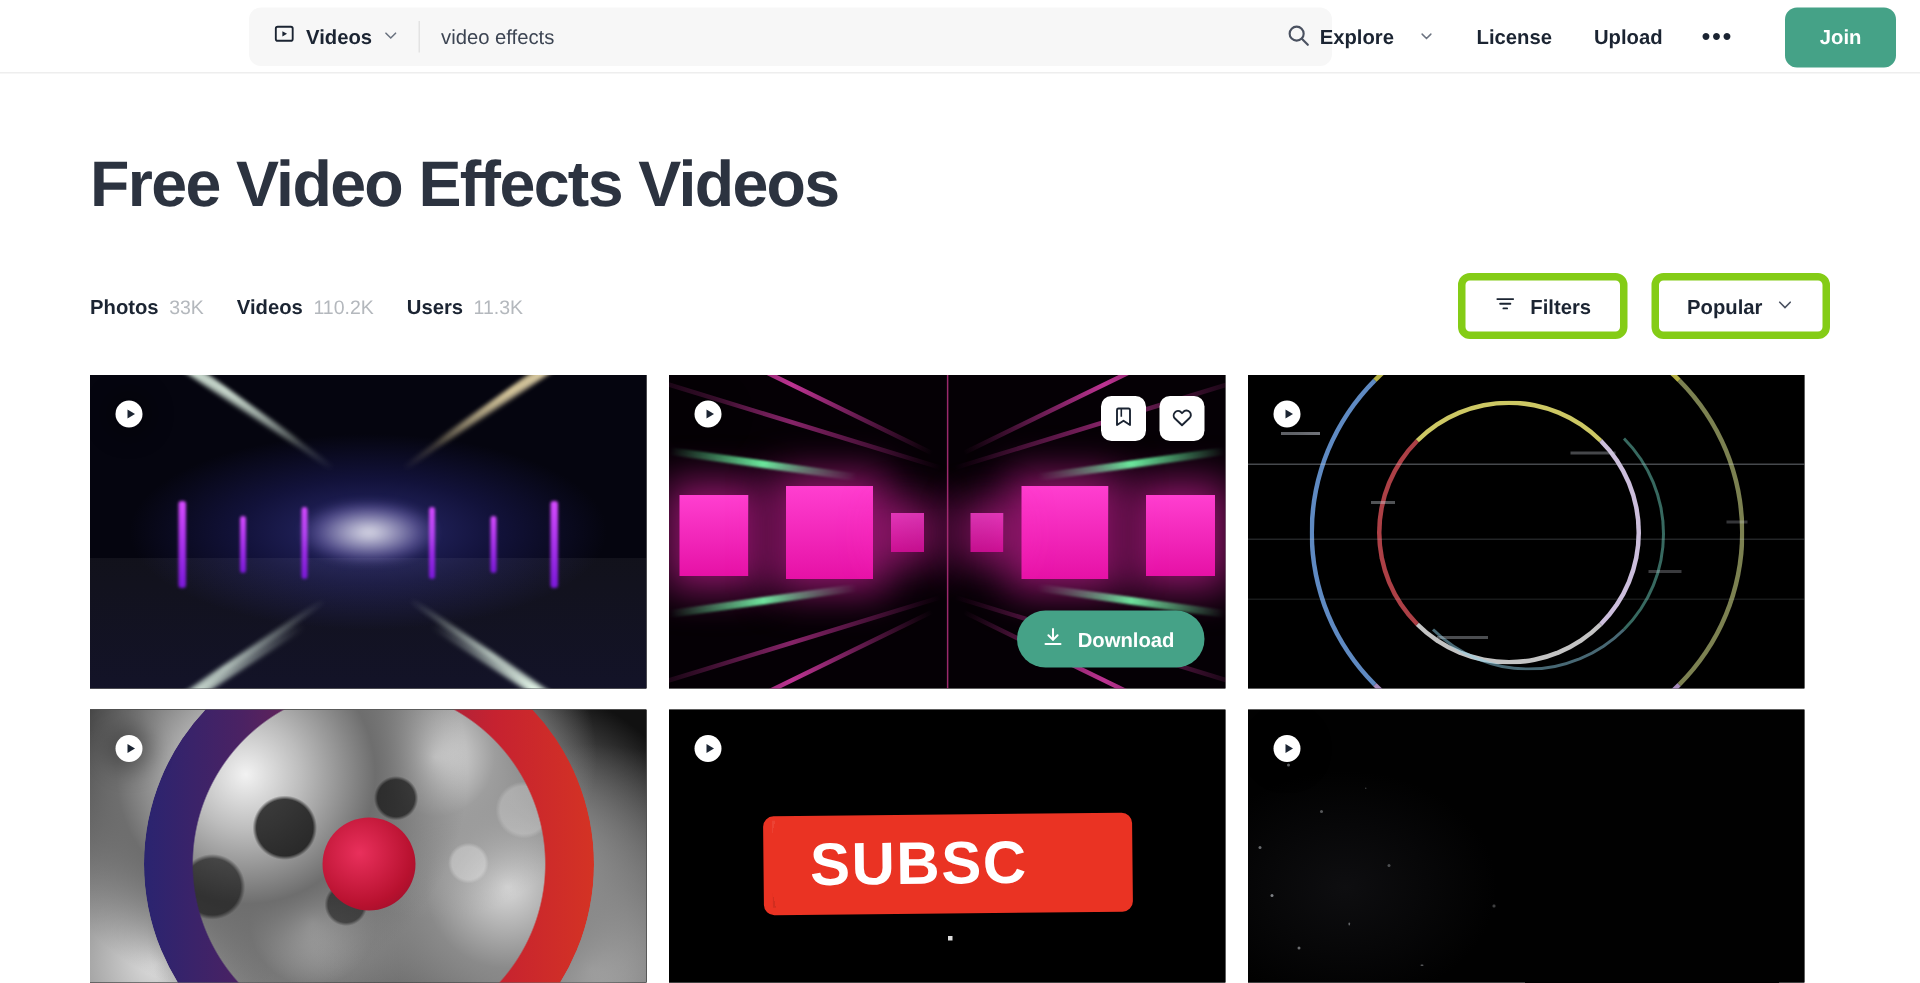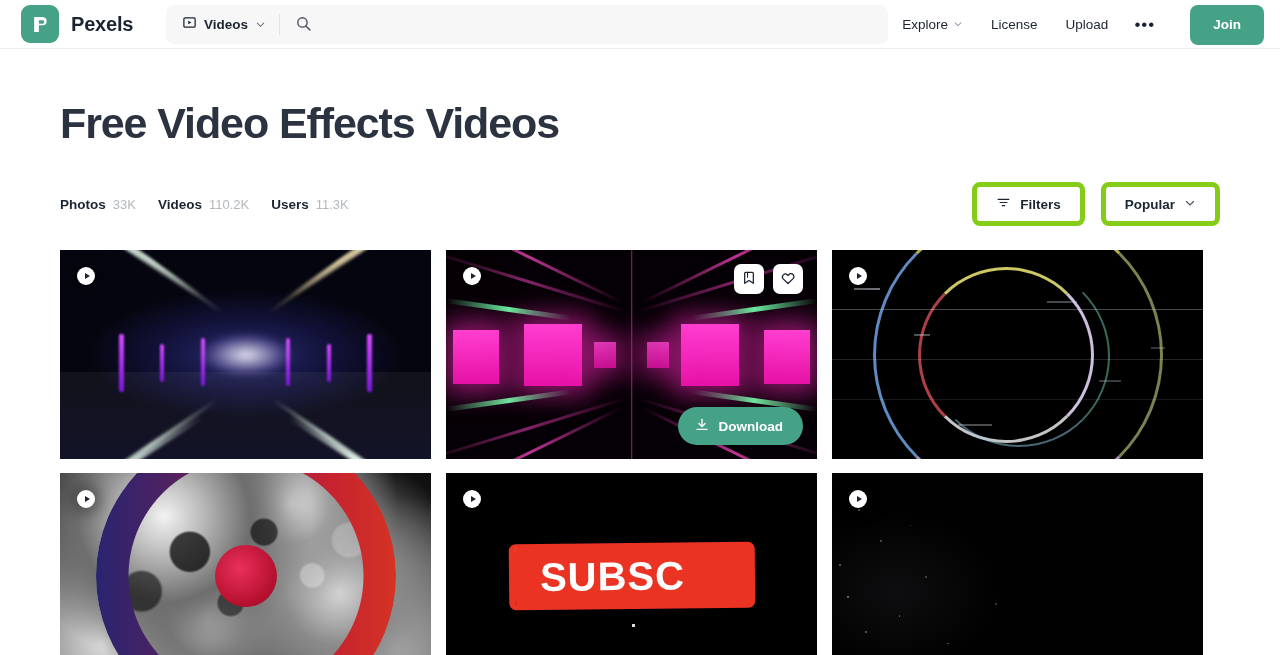--- a/index.html
+++ b/index.html
@@ -97,27 +97,27 @@
     position: absolute;
     right: 16px;
     top: 0;
     height: 49px;
     display: flex;
     align-items: center;
     gap: 0;
   }
   .nav-item {
     font-size: 13.5px;
-    font-weight: normal;
+    font-weight: bold;
     color: #1b2432;
     padding: 0 14px;
     cursor: pointer;
     display: flex;
     align-items: center;
-    gap: 5px;
+    gap: 17px;
     white-space: nowrap;
   }
   .dots-btn {
     padding: 0 12px;
     cursor: pointer;
     display: flex; align-items: center; justify-content: center;
     height: 36px;
   }
   .dots-btn .dots {
     letter-spacing: 1px;
@@ -501,45 +501,37 @@
     width: 55%; height: 80%;
     background: radial-gradient(ellipse at center, rgba(60,60,70,.22), transparent 70%);
   }
   .art-dark .spk { position: absolute; background: #cfd3d8; border-radius: 50%; }
 </style>
 </head>
 <body>
 
 <div class="header">
 
-  <div class="brand">
-    <span class="logo-tile">
-      <svg width="19" height="19" viewBox="0 0 24 24" aria-hidden="true">
-        <path d="M4 2.5h11.2A5.3 5.3 0 0 1 15.2 13H10v8.5H4z" fill="#ffffff"></path>
-        <path d="M10 6.6h4.6a2.2 2.2 0 0 1 0 4.4H10z" fill="#45a287"></path>
-      </svg>
-    </span>
-    <span class="brand-name">Pexels</span>
-  </div>
 
   <div class="search-wrap">
     <div class="type-select">
       <span>
         <svg width="15" height="15" viewBox="0 0 24 24" fill="none" stroke="#1b2432" stroke-width="2">
           <rect x="3" y="4.5" width="18" height="15" rx="2"></rect>
           <path d="M10 9.2l5 2.8-5 2.8z" fill="#1b2432" stroke="none"></path>
         </svg>
       </span>
       <span class="type-label">Videos</span>
       <span>
         <svg width="11" height="11" viewBox="0 0 24 24" fill="none" stroke="#6b7380" stroke-width="2.3" stroke-linecap="round">
           <path d="M5 9l7 7 7-7"></path>
         </svg>
       </span>
     </div>
+    <input class="search-input" type="text" value="video effects" placeholder="Search for free photos" style="">
     <button class="search-btn">
       <span>
         <svg width="17" height="17" viewBox="0 0 24 24" fill="none" stroke="#4a5160" stroke-width="2" stroke-linecap="round">
           <circle cx="10.5" cy="10.5" r="6.6"></circle>
           <path d="M15.4 15.4L21 21"></path>
         </svg>
       </span>
     </button>
   </div>
 

